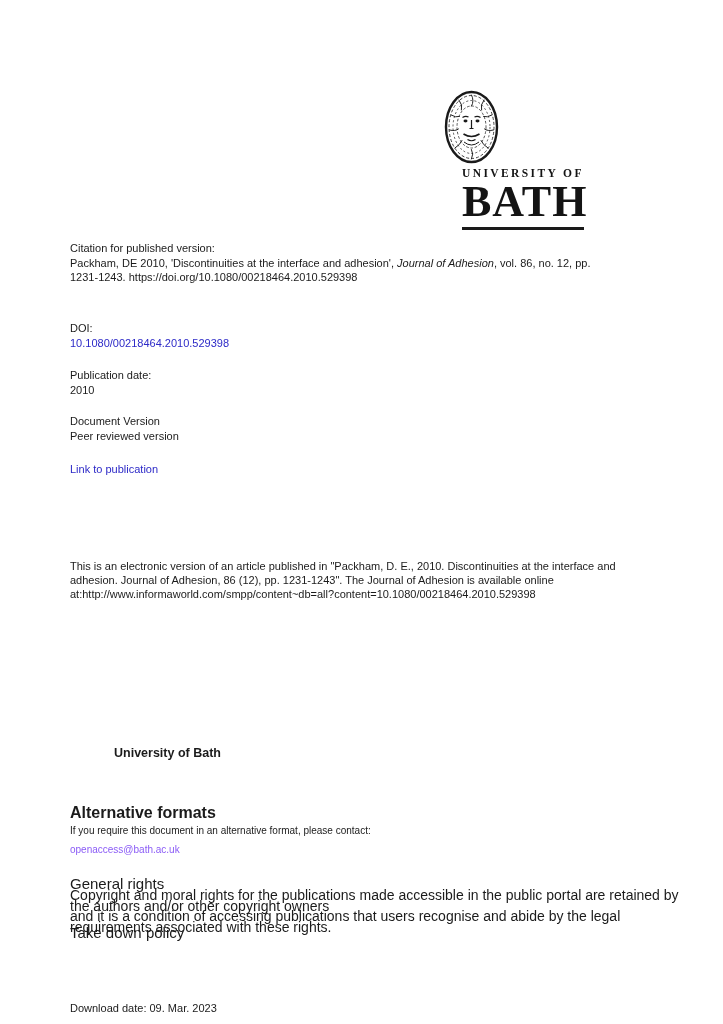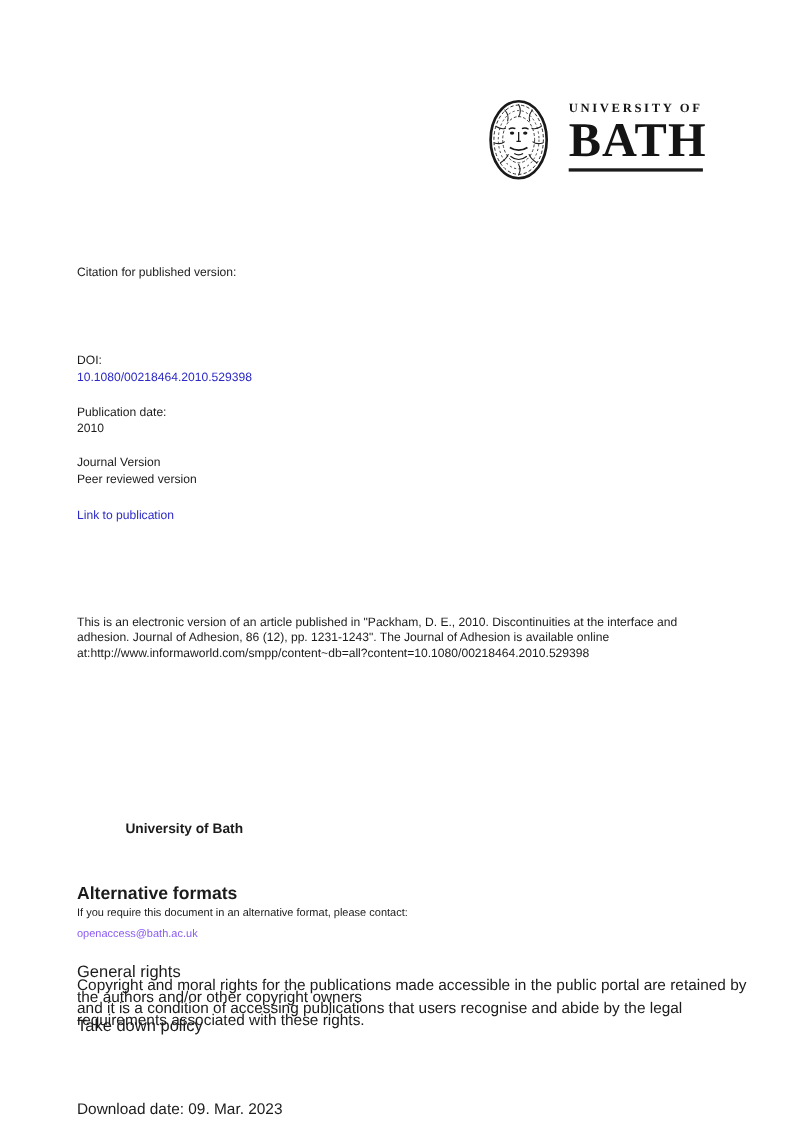--- a/index.html
+++ b/index.html
@@ -9,37 +9,37 @@
     margin:0 auto;
     background:#ffffff;
     font-family:"Liberation Sans", sans-serif;
     color:#1b1b1b;
     overflow:hidden;
   }
   .abs { position:absolute; left:70px; }
   .pre { white-space:pre-line; }
 
   
-  .logo { position:absolute; left:444px; top:90px; display:flex; align-items:flex-start; }
+  .logo { position:absolute; left:444px; top:90px; display:flex; align-items:flex-start;flex-direction:column; }
   .crest { width:55px; height:74px; }
   .wordmark { margin-left:18px; margin-top:3px; font-family:"Liberation Serif", serif; color:#141414; }
   .uof { font-size:11.5px; font-weight:bold; letter-spacing:2.4px; line-height:13px; }
   .bathword { font-size:44px; font-weight:bold; letter-spacing:1px; line-height:44px; margin-top:0px; }
   .logo-rule { width:122px; height:2.5px; background:#1a1a1a; margin-top:3px; }
 
   
   .lbl { font-size:11px; line-height:13.5px; }
   .body { font-size:11px; line-height:14px; }
   .link { color:#2c29c7; text-decoration:none; cursor:pointer; }
   .uni-head { font-size:12.5px; font-weight:bold;margin-left:44px; }
   .alt-head { font-size:16px; font-weight:bold; line-height:18px; }
   .alt-body { font-size:10px; line-height:18px; }
   .fine-head { font-size:15px; font-weight:normal; line-height:10.5px; }
   .fine { font-size:14px; line-height:10.5px; width:625px; }
-  .dl { font-size:14px; line-height:12px; }
+  .dl { font-size:11px; line-height:12px; }
 </style>
 </head>
 <body>
 
 <div class="page">
 
   <div class="logo">
     <svg class="crest" viewBox="0 0 55 74">
       <ellipse cx="27.5" cy="37" rx="25.5" ry="35" fill="none" stroke="#1a1a1a" stroke-width="2.4"></ellipse>
       <ellipse cx="27.5" cy="37" rx="22.5" ry="31.5" fill="none" stroke="#2a2a2a" stroke-width="0.9" stroke-dasharray="3 2"></ellipse>
@@ -70,28 +70,30 @@
       </g>
     </svg>
     <div class="wordmark">
       <div class="uof">UNIVERSITY OF</div>
       <div class="bathword">BATH</div>
       <div class="logo-rule"></div>
     </div>
   </div>
 
   <div class="abs lbl" style="top:242px">Citation for published version:</div>
+  <div class="abs body pre" style="top:256px; width:600px"><span>Packham, DE 2010, 'Discontinuities at the interface and adhesion', </span><span style="font-style: italic;">Journal of Adhesion</span><span>, vol. 86, no. 12, pp.
+1231-1243. https://doi.org/10.1080/00218464.2010.529398</span></div>
 
   <div class="abs lbl" style="top:322px">DOI:</div>
   <a class="abs body link" style="top:336px">10.1080/00218464.2010.529398</a>
 
   <div class="abs lbl" style="top:369px">Publication date:</div>
   <div class="abs body" style="top:383px">2010</div>
 
-  <div class="abs lbl" style="top:415px">Journal Version</div>
+  <div class="abs lbl" style="top:415px">Document Version</div>
   <div class="abs body" style="top:429px">Peer reviewed version</div>
 
   <a class="abs body link" style="top:462px">Link to publication</a>
 
   <div class="abs body pre" style="top:559px; width:630px">This is an electronic version of an article published in "Packham, D. E., 2010. Discontinuities at the interface and
 adhesion. Journal of Adhesion, 86 (12), pp. 1231-1243". The Journal of Adhesion is available online
 at:http://www.informaworld.com/smpp/content~db=all?content=10.1080/00218464.2010.529398</div>
 
   <div class="abs uni-head" style="top:746px">University of Bath</div>
 

